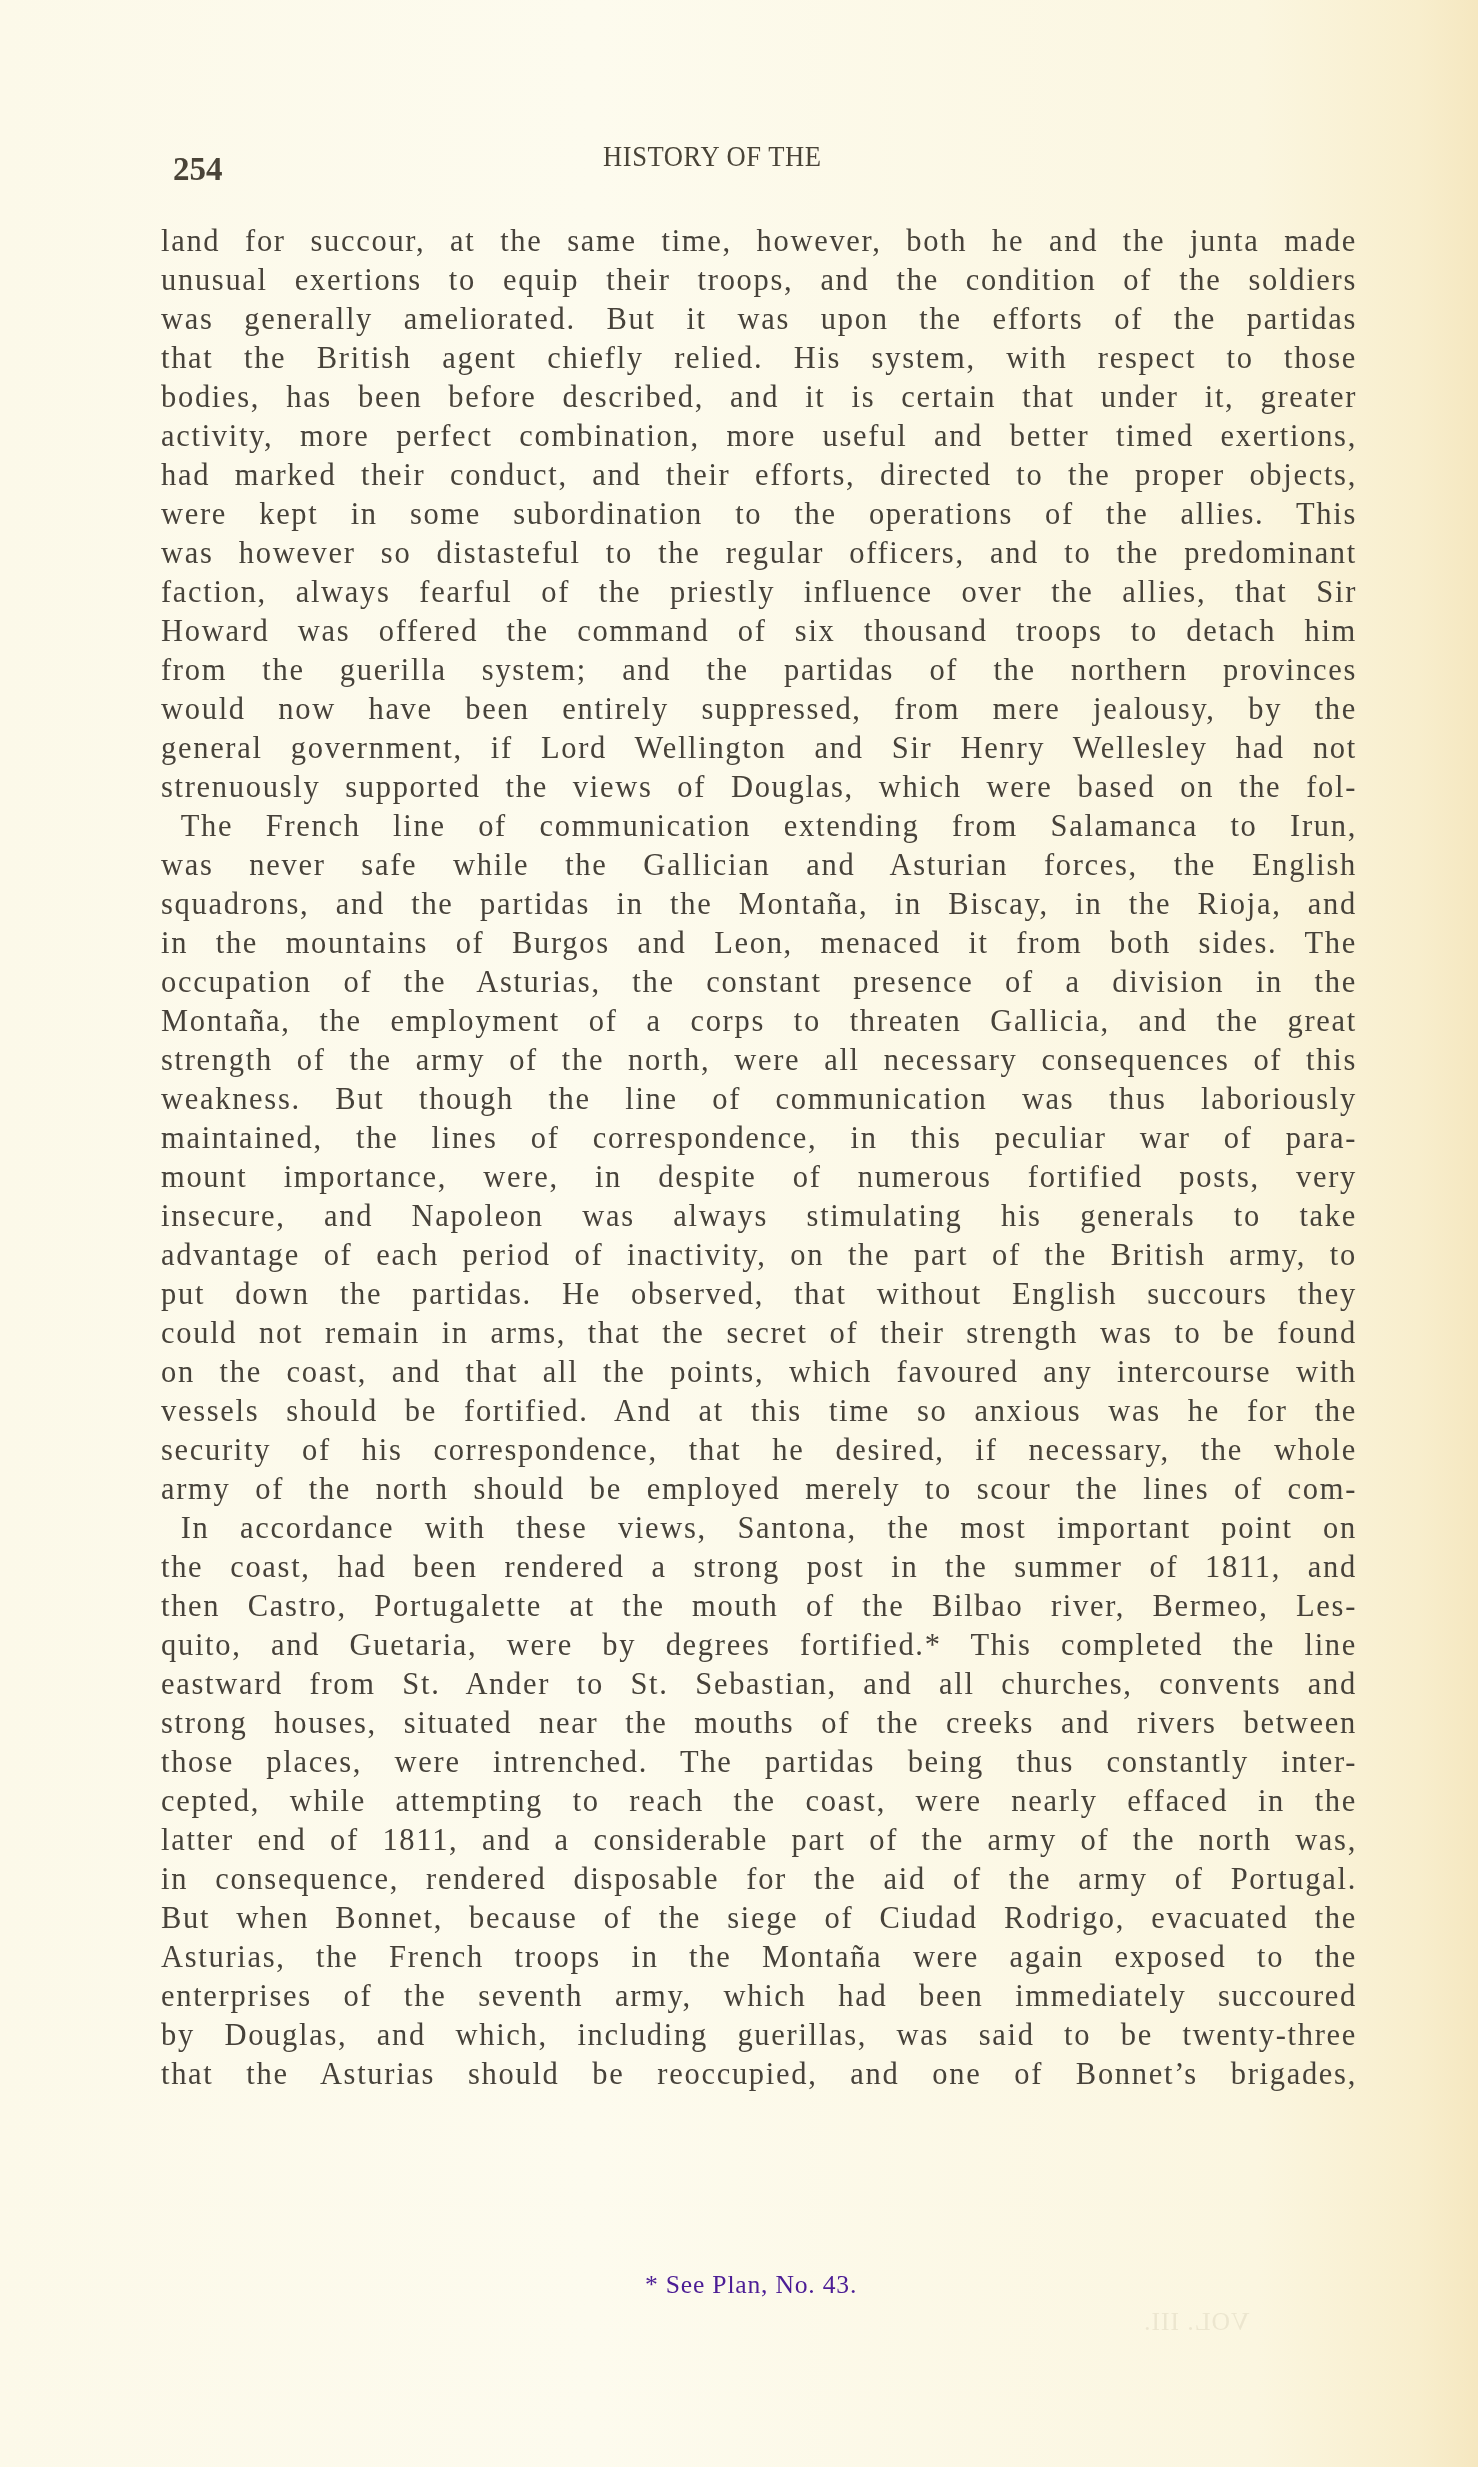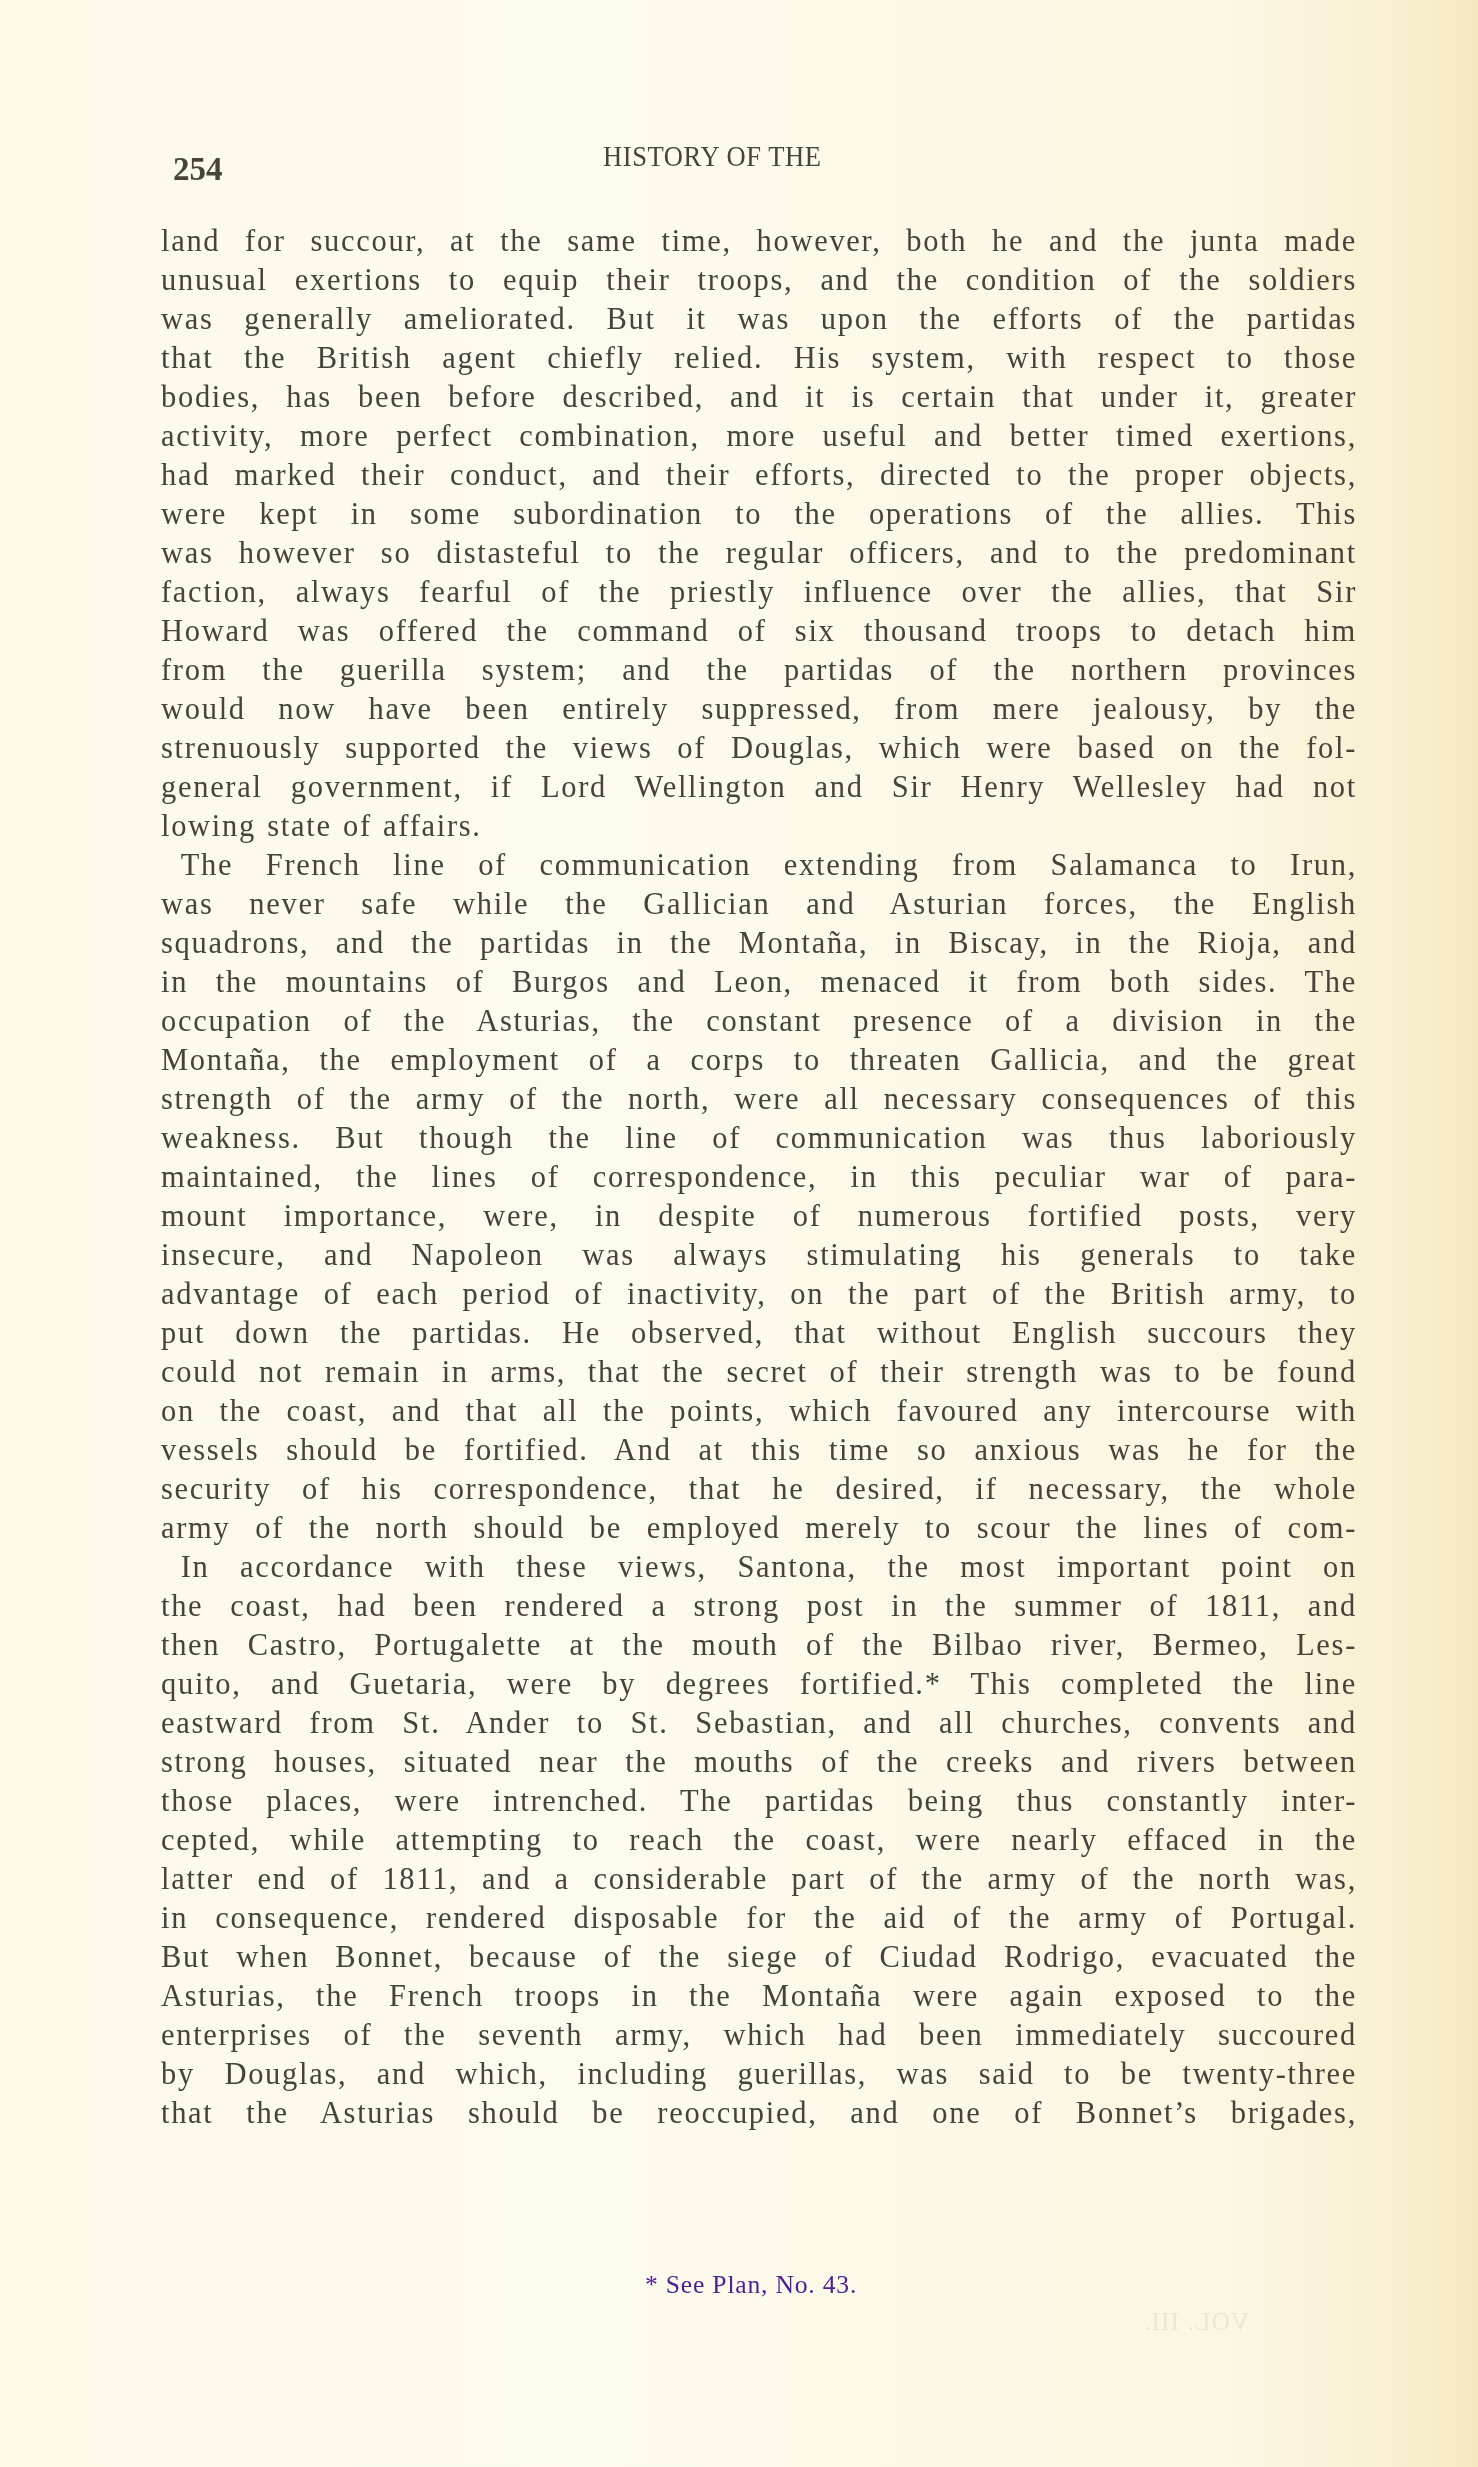--- a/index.html
+++ b/index.html
@@ -52,23 +52,22 @@
     <div class="line"><span>that the British agent chiefly relied.  His system, with respect to those</span></div>
     <div class="line"><span>bodies, has been before described, and it is certain that under it, greater</span></div>
     <div class="line"><span>activity, more perfect combination, more useful and better timed exertions,</span></div>
     <div class="line"><span>had marked their conduct, and their efforts, directed to the proper objects,</span></div>
     <div class="line"><span>were kept in some subordination to the operations of the allies.  This</span></div>
     <div class="line"><span>was however so distasteful to the regular officers, and to the predominant</span></div>
     <div class="line"><span>faction, always fearful of the priestly influence over the allies, that Sir</span></div>
     <div class="line"><span>Howard was offered the command of six thousand troops to detach him</span></div>
     <div class="line"><span>from the guerilla system; and the partidas of the northern provinces</span></div>
     <div class="line"><span>would now have been entirely suppressed, from mere jealousy, by the</span></div>
+    <div class="line"><span>general government, if Lord Wellington and Sir Henry Wellesley had not</span></div>
     <div class="line"><span>strenuously supported the views of Douglas, which were based on the fol-</span></div>
-    <div class="line"><span>general government, if Lord Wellington and Sir Henry Wellesley had not</span></div>
-    <div class="line last">lowing state of affairs.</div>
     <div class="line indent"><span>The French line of communication extending from Salamanca to Irun,</span></div>
     <div class="line"><span>was never safe while the Gallician and Asturian forces, the English</span></div>
     <div class="line"><span>squadrons, and the partidas in the Montaña, in Biscay, in the Rioja, and</span></div>
     <div class="line"><span>in the mountains of Burgos and Leon, menaced it from both sides.  The</span></div>
     <div class="line"><span>occupation of the Asturias, the constant presence of a division in the</span></div>
     <div class="line"><span>Montaña, the employment of a corps to threaten Gallicia, and the great</span></div>
     <div class="line"><span>strength of the army of the north, were all necessary consequences of this</span></div>
     <div class="line"><span>weakness.  But though the line of communication was thus laboriously</span></div>
     <div class="line"><span>maintained, the lines of correspondence, in this peculiar war of para-</span></div>
     <div class="line"><span>mount importance, were, in despite of numerous fortified posts, very</span></div>

